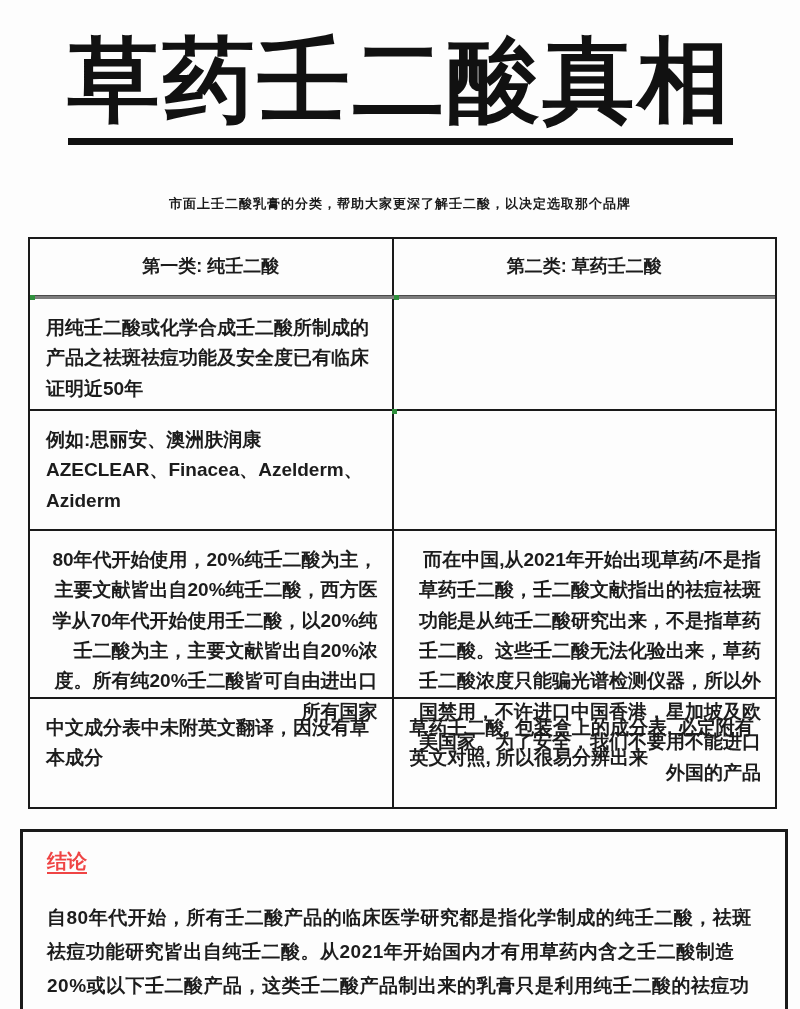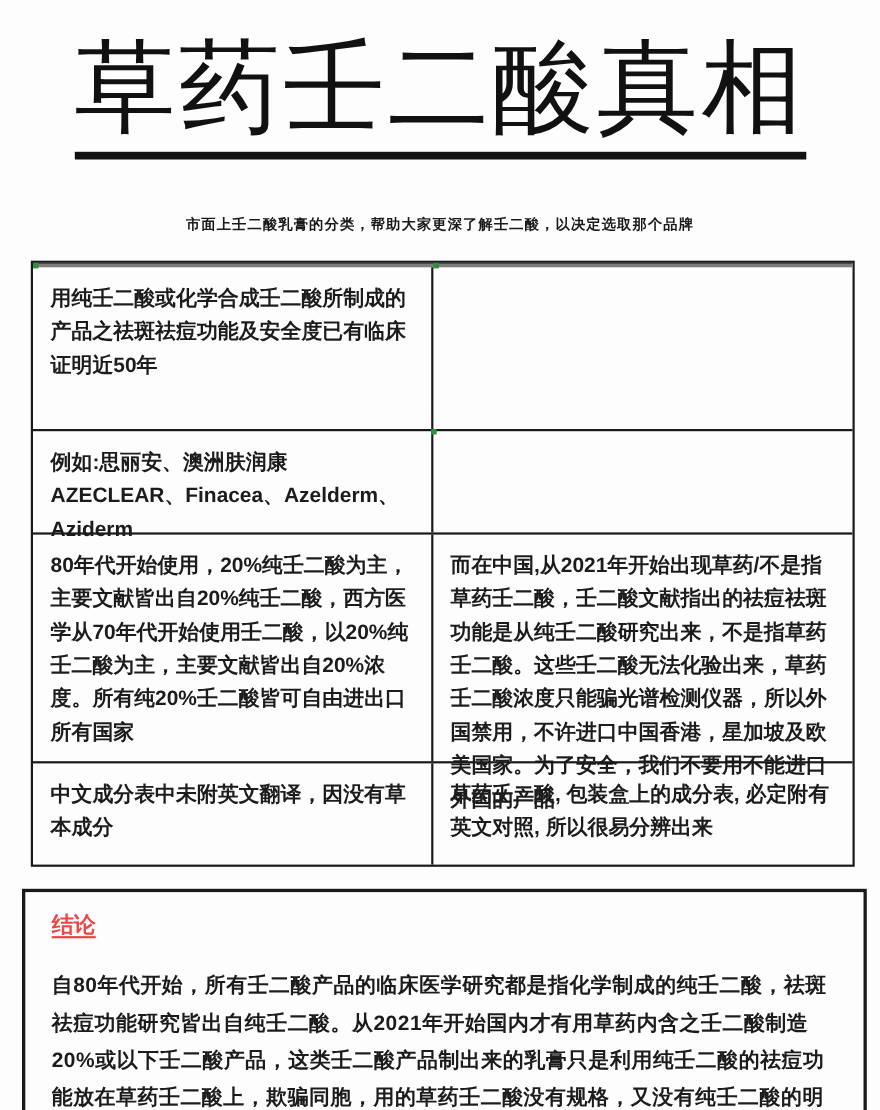--- a/index.html
+++ b/index.html
@@ -19,21 +19,21 @@
 
   
   .title-wrap {
     text-align: center;
     padding-top: 28px;
   }
   .main-title {
     display: inline-block;
     font-size: 92px;
     line-height: 1.15;
-    font-weight: 400;
+    font-weight: 700;
     letter-spacing: 3px;
     color: #111;
     border-bottom: 7px solid #111;
     padding-bottom: 4px;
     white-space: nowrap;
   }
 
   
   .subtitle {
     margin-top: 50px;
@@ -81,24 +81,24 @@
     position: absolute;
     width: 5px;
     height: 5px;
     background: #2f8f3c;
   }
   .dot-left   { left: 0;  top: -1px; }
   .dot-mid    { left: 48.8%; top: -1px; }
   .dot-mid2   { left: 48.6%; top: -2px; }
 
   .t-body-row { position: relative; }
-  .row-1 { height: 147px; }
-  .row-2 { height: 94px;  border-top: 2px solid #1a1a1a; }
-  .row-3 { height: 208px; border-top: 2px solid #1a1a1a; }
-  .row-4 { height: 94px;  border-top: 2px solid #1a1a1a; }
+  .row-1 { height: 110px; flex-direction: column; }
+  .row-2 { height: 120px;  border-top: 2px solid #1a1a1a; }
+  .row-3 { height: 168px; border-top: 2px solid #1a1a1a; text-align: right; }
+  .row-4 { height: 110px;  border-top: 2px solid #1a1a1a; }
 
   
   .conclusion {
     margin: 20px auto 0 20px;
     width: 768px;
     min-height: 176px;
     border: 3px solid #1a1a1a;
     background: #fdfdfd;
     padding: 16px 24px 18px 24px;
   }
@@ -125,20 +125,24 @@
 <div class="page">
 
   <div class="title-wrap">
     <span class="main-title">草药壬二酸真相</span>
   </div>
 
   <div class="subtitle">市面上壬二酸乳膏的分类，帮助大家更深了解壬二酸，以决定选取那个品牌</div>
 
   <div class="cmp-table">
 
+    <div class="t-row t-head">
+      <div class="t-cell left">第一类: 纯壬二酸</div>
+      <div class="t-cell right">第二类: 草药壬二酸</div>
+    </div>
 
     <div class="head-sep">
       <span class="green-dot dot-left"></span>
       <span class="green-dot dot-mid"></span>
     </div>
 
     <div class="t-row t-body-row row-1">
       <div class="t-cell left">用纯壬二酸或化学合成壬二酸所制成的产品之祛斑祛痘功能及安全度已有临床证明近50年</div>
     </div>
 

